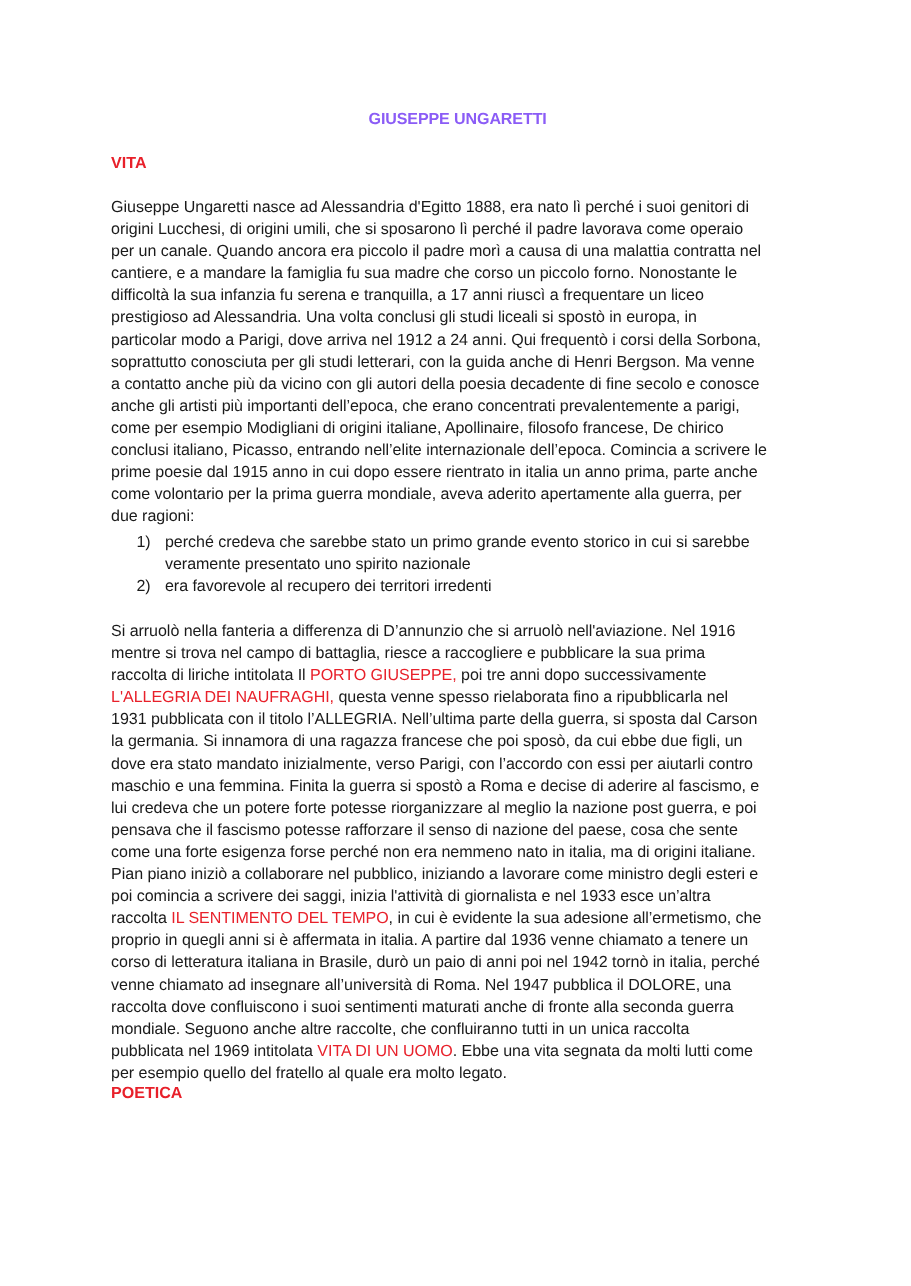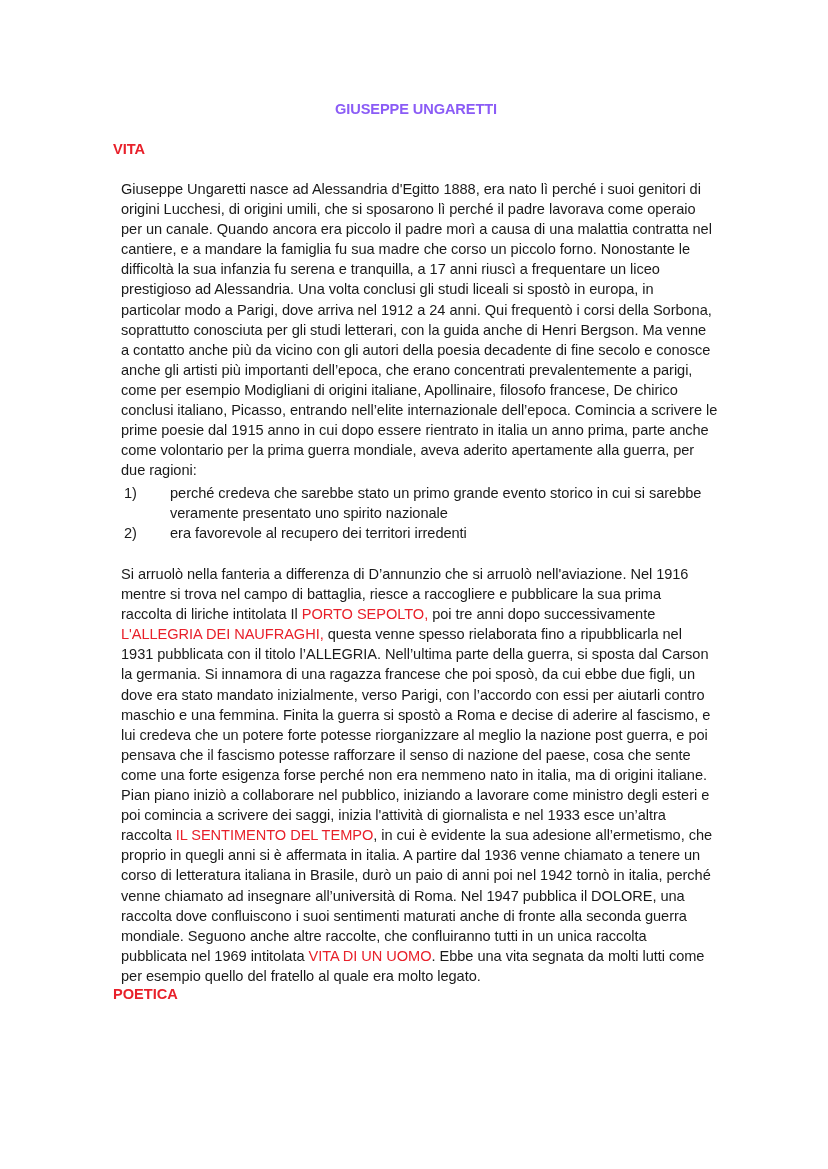--- a/index.html
+++ b/index.html
@@ -31,38 +31,36 @@
       font-size: 14.6px;
       color: #8b5cf6;
       letter-spacing: -0.1px;
     }
     .section-heading {
       position: absolute;
       left: 0;
       font-weight: bold;
       font-size: 14.6px;
       color: #e8202a;
-      margin-left: 12px;
     }
     #h-vita { top: 141px; }
     #h-poetica { top: 986px; }
     .para {
       position: absolute;
       left: 0;
       width: 640px;
       font-size: 14.6px;
       line-height: 20.1px;
       letter-spacing: -0.05px;
     }
     #para-1 { top: 179px; }
     #para-2 { top: 564px; }
     .line {
       display: block;
       white-space: nowrap;
-      margin-left: 20px;
     }
     .list {
       position: absolute;
       left: 0;
       top: 483px;
       font-size: 14.6px;
       line-height: 20.1px;
       letter-spacing: -0.05px;
     }
     .list-item {
@@ -113,21 +111,21 @@
     </div>
     <div class="list-item">
       <span class="list-num">2)</span>
       <span class="line">era favorevole al recupero dei territori irredenti</span>
     </div>
   </div>
 
   <div class="para" id="para-2">
     <span class="line">Si arruolò nella fanteria a differenza di D’annunzio che si arruolò nell'aviazione. Nel 1916</span>
     <span class="line">mentre si trova nel campo di battaglia, riesce a raccogliere e pubblicare la sua prima</span>
-    <span class="line"><span>raccolta di liriche intitolata Il </span><span class="red">PORTO SEPOLTO,</span><span> poi tre anni dopo successivamente</span></span>
+    <span class="line"><span>raccolta di liriche intitolata Il </span><span class="red">PORTO GIUSEPPE,</span><span> poi tre anni dopo successivamente</span></span>
     <span class="line"><span class="red">L'ALLEGRIA DEI NAUFRAGHI,</span><span> questa venne spesso rielaborata fino a ripubblicarla nel</span></span>
     <span class="line">1931 pubblicata con il titolo l’ALLEGRIA. Nell’ultima parte della guerra, si sposta dal Carson</span>
     <span class="line">la germania. Si innamora di una ragazza francese che poi sposò, da cui ebbe due figli, un</span>
     <span class="line">dove era stato mandato inizialmente, verso Parigi, con l’accordo con essi per aiutarli contro</span>
     <span class="line">maschio e una femmina. Finita la guerra si spostò a Roma e decise di aderire al fascismo, e</span>
     <span class="line">lui credeva che un potere forte potesse riorganizzare al meglio la nazione post guerra, e poi</span>
     <span class="line">pensava che il fascismo potesse rafforzare il senso di nazione del paese, cosa che sente</span>
     <span class="line">come una forte esigenza forse perché non era nemmeno nato in italia, ma di origini italiane.</span>
     <span class="line">Pian piano iniziò a collaborare nel pubblico, iniziando a lavorare come ministro degli esteri e</span>
     <span class="line">poi comincia a scrivere dei saggi, inizia l'attività di giornalista e nel 1933 esce un’altra</span>

